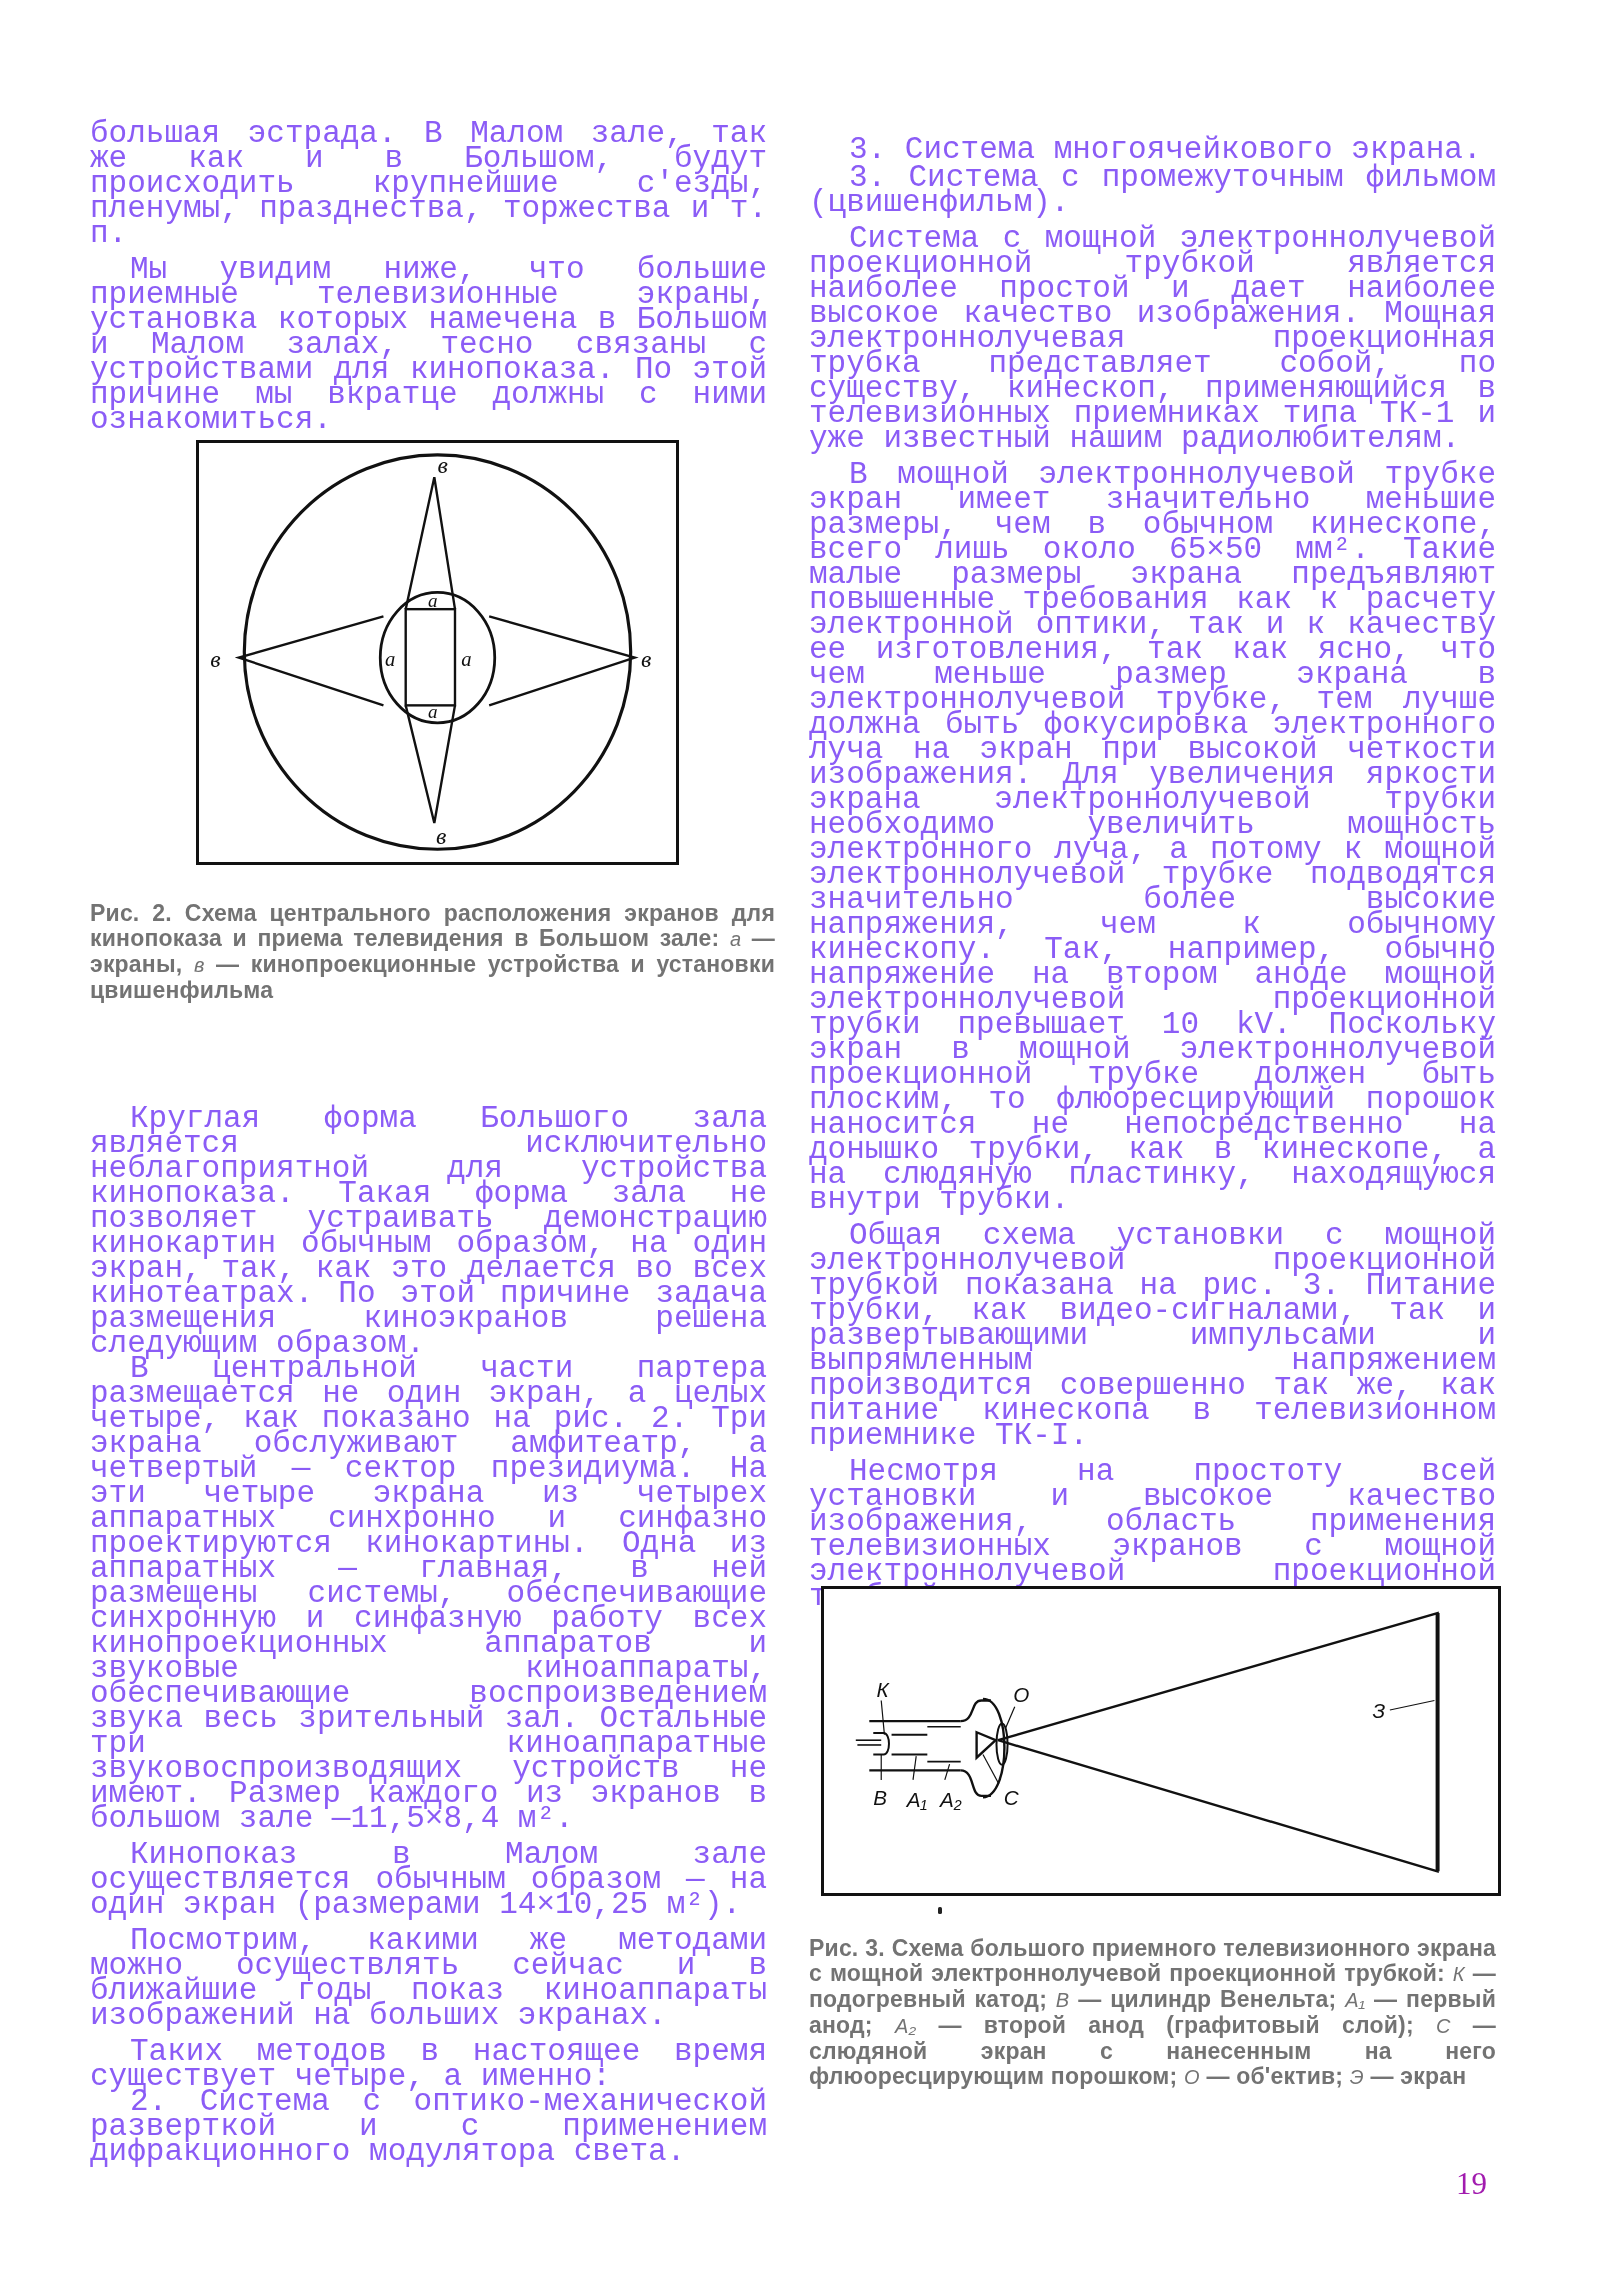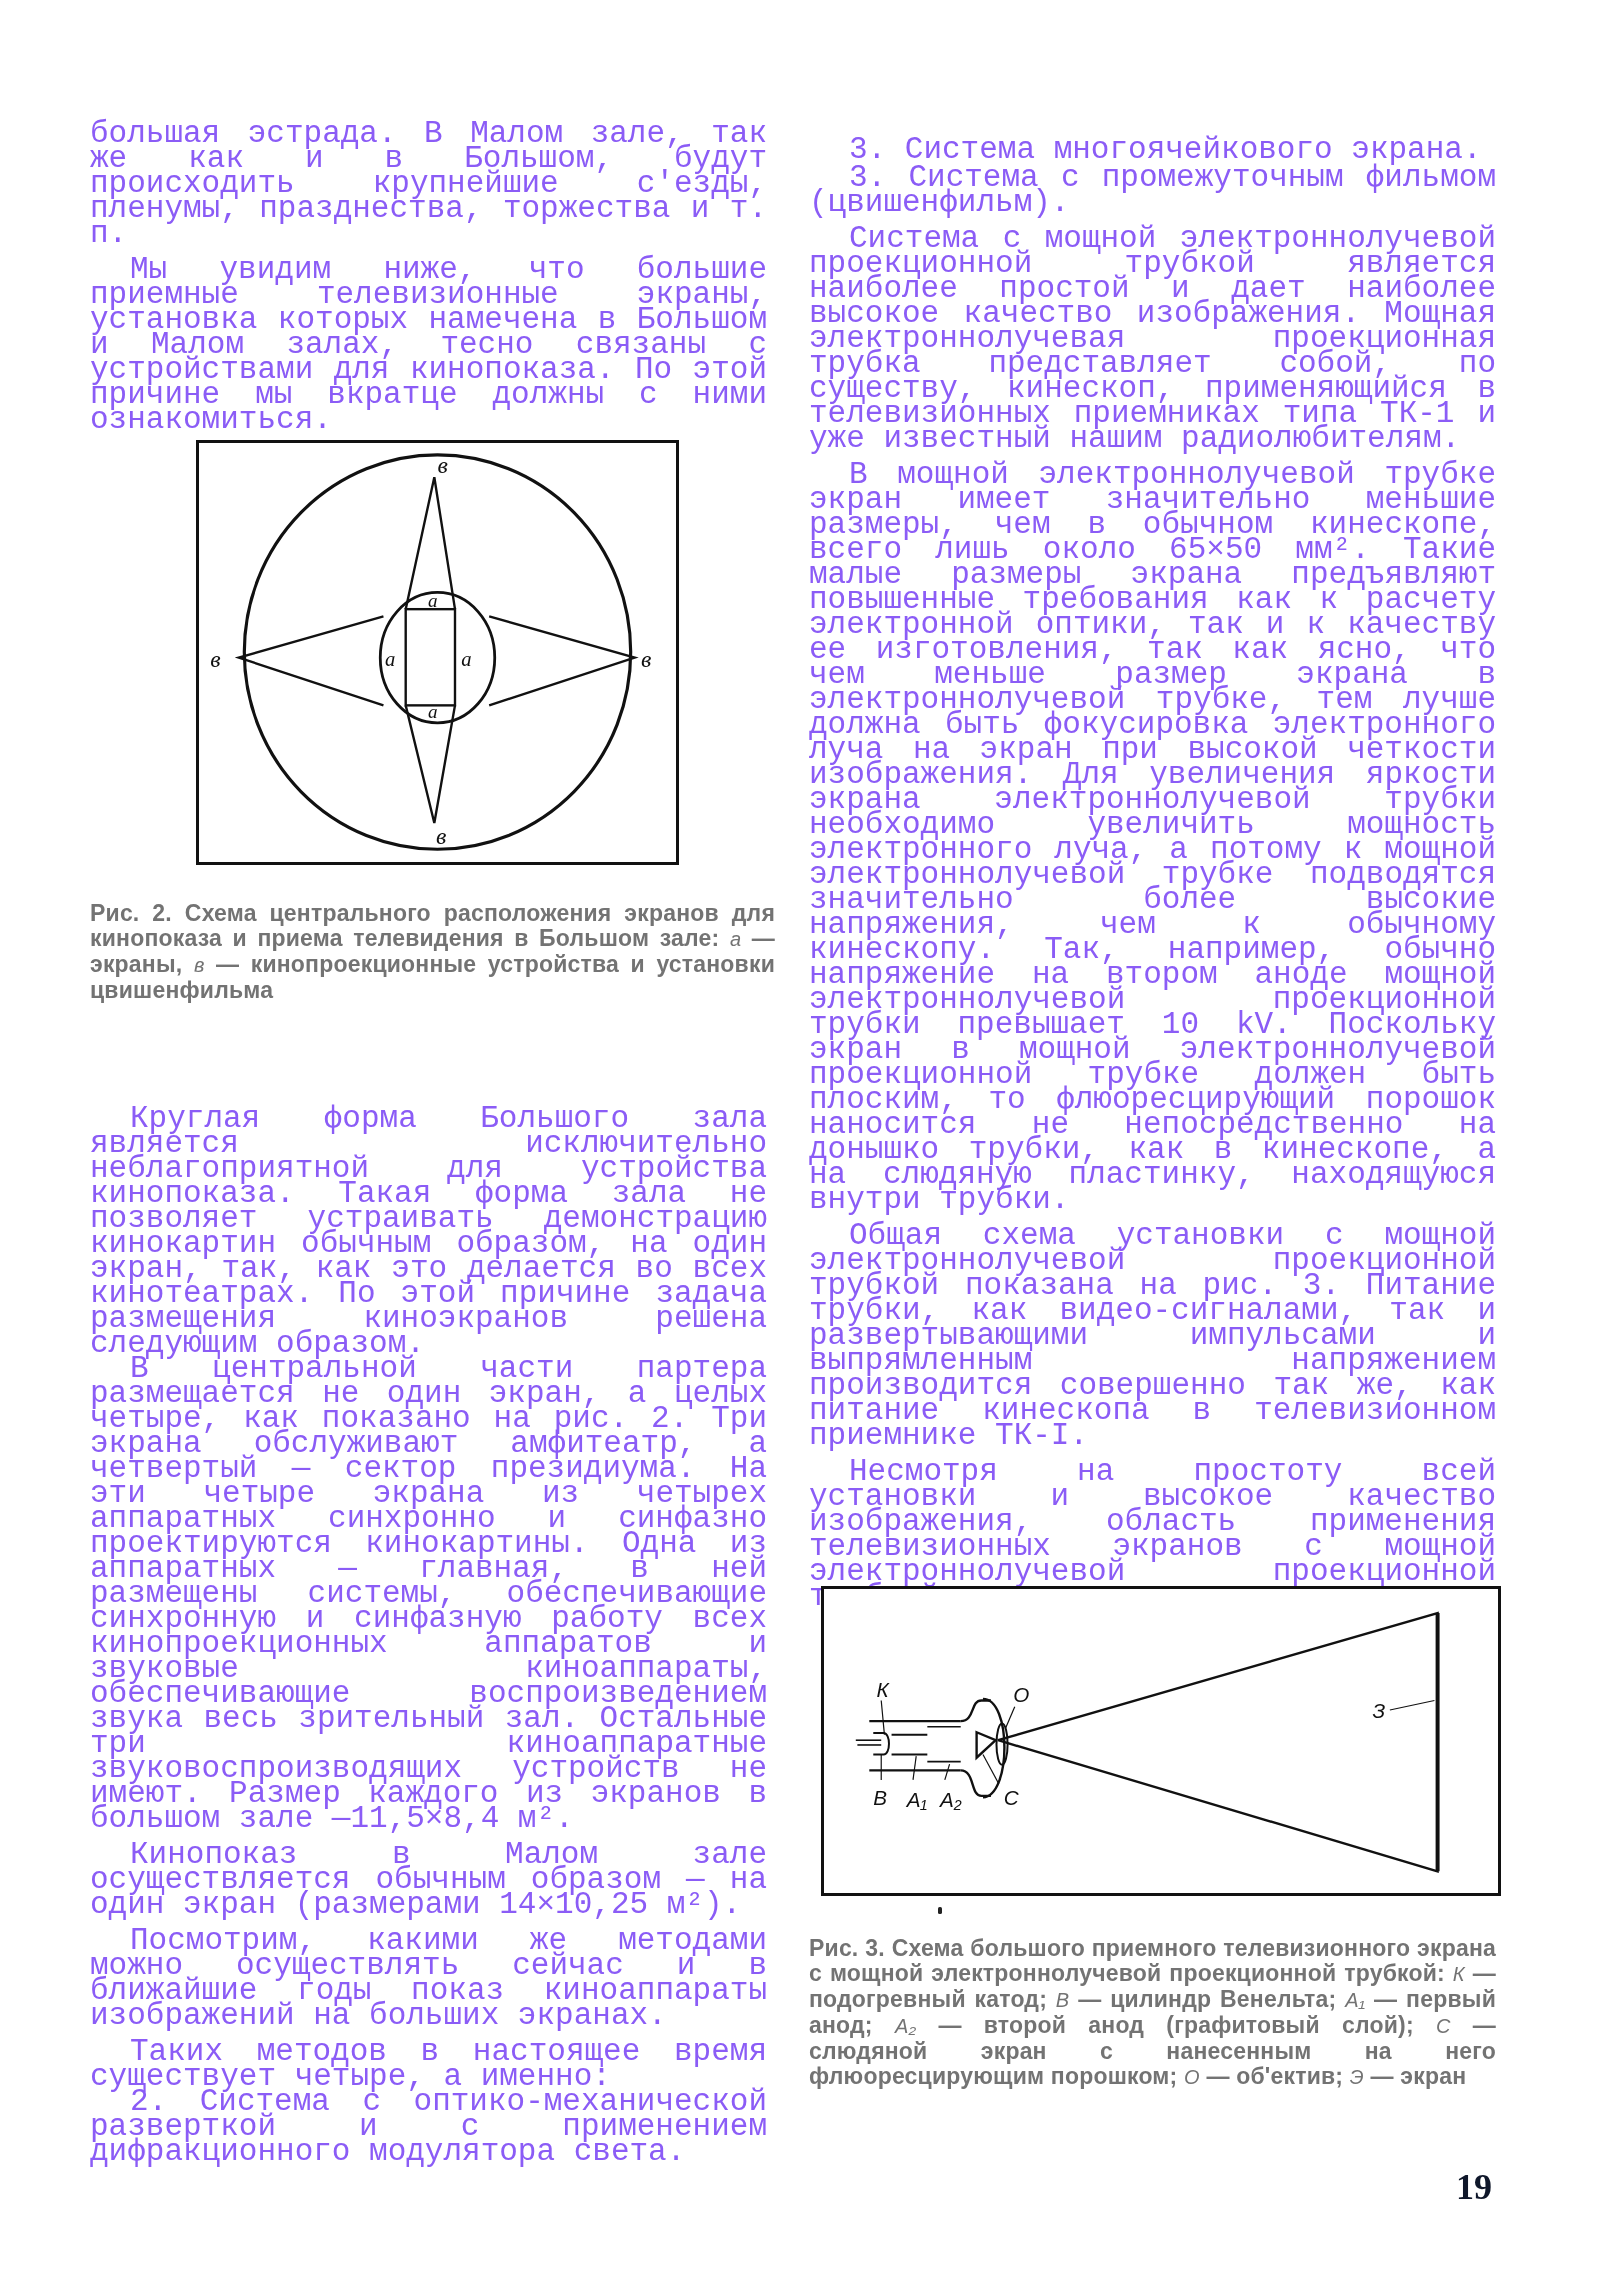--- a/index.html
+++ b/index.html
@@ -11,21 +11,21 @@
   #col-left { left:90px; top:121px; width:677px; }
   #col-right { left:809px; top:121px; width:687px;margin-top:16px; }
   .caption { position:absolute; font-family:"Liberation Sans","DejaVu Sans",sans-serif; font-weight:bold; font-size:23px; line-height:25px; text-align:justify; color:#737373; letter-spacing:0.2px; }
   .caption .it { font-style:italic; font-weight:normal; font-size:20px; }
   #caption-fig2 { left:90px; top:901px; width:685px; }
   #caption-fig3 { left:809px; top:1936px; width:687px; }
   .fig { position:absolute; border:3.2px solid #111; background:#fff; }
   #fig2 { left:196px; top:440px; width:477px; height:419px; }
   #fig3 { left:821px; top:1586px; width:674px; height:304px; }
   .fig svg { position:absolute; left:0; top:0; width:100%; height:100%; }
-  #page-number { position:absolute; left:1456px; top:2166px; font-family:"Liberation Serif","DejaVu Serif",serif; font-weight:bold; font-size:36px; color:#0f172a; }
+  #page-number { position:absolute; left:1456px; top:2166px; font-family:"Liberation Serif","DejaVu Serif",serif; font-weight:normal; font-size:31px; color:#a21caf; }
   #stray-mark { position:absolute; left:938px; top:1907px; width:4px; height:7.2px; background:#222; border-radius:1.6px; }
 </style>
 </head>
 <body>
 
 <div class="col" id="col-left">
   <p class="noind">большая эстрада. В Малом зале, так же как и в Большом, будут происходить крупнейшие с'езды, пленумы, празднества, торжества и т. п.</p>
   <p>Мы увидим ниже, что большие приемные телевизионные экраны, установка которых намечена в Большом и Малом залах, тесно связаны с устройствами для кинопоказа. По этой причине мы вкратце должны с ними ознакомиться.</p>
 </div>
 

